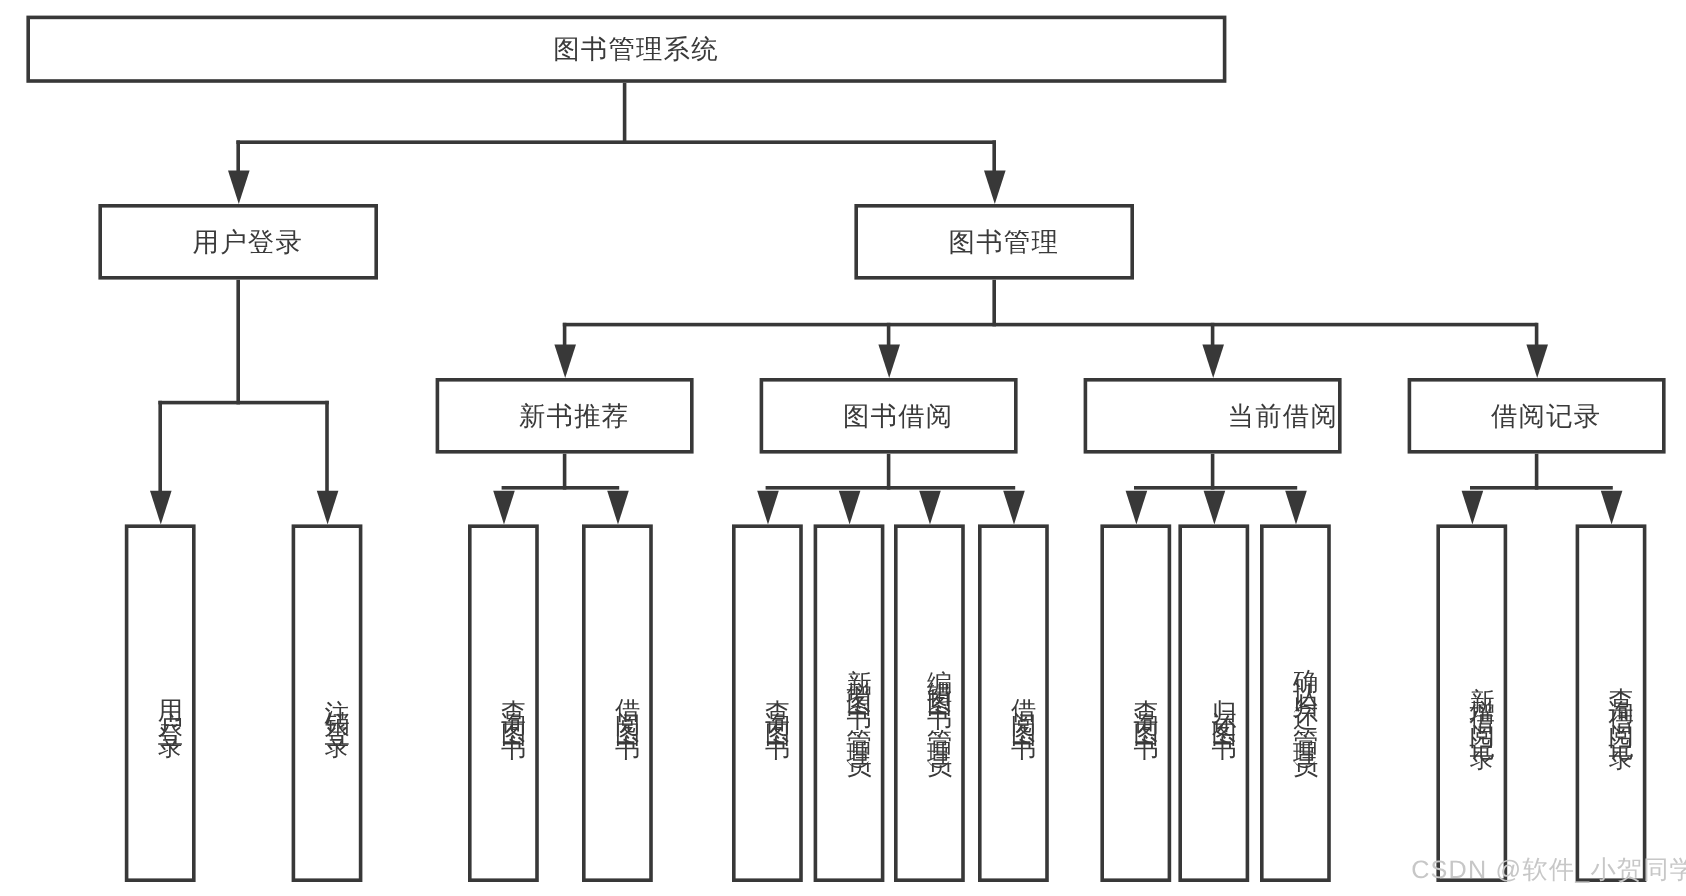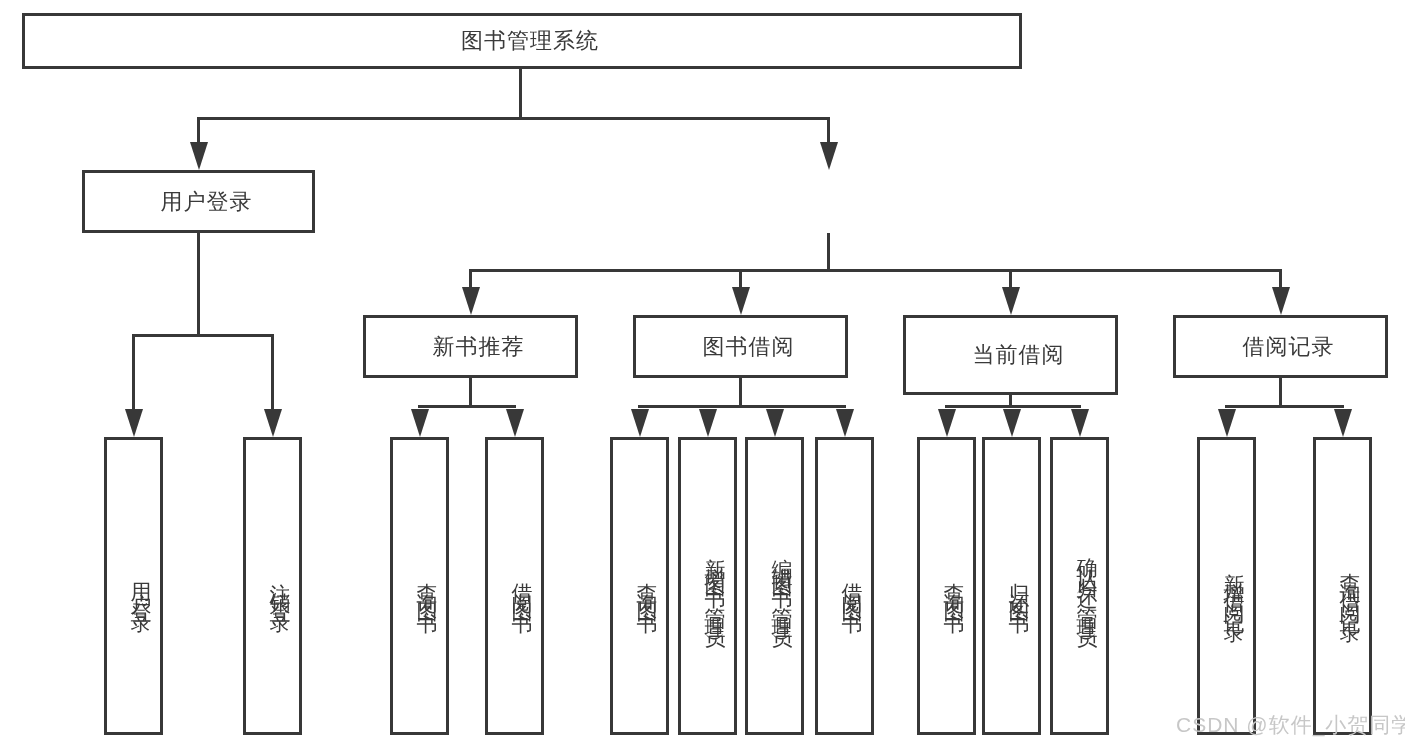--- a/index.html
+++ b/index.html
@@ -69,20 +69,23 @@
   <div class="vl" style="left:519px; top:69px; height:51px;"></div>
   <div class="hl" style="left:197px; top:117px; width:633px;"></div>
   <div class="vl" style="left:197px; top:117px; height:28px;"></div>
   <div class="vl" style="left:827px; top:117px; height:28px;"></div>
   <div class="ar" style="left:190px; top:142px;"></div>
   <div class="ar" style="left:820px; top:142px;"></div>
 
   <div class="node h" style="left:82px; top:170px; width:233px; height:63px;">
     <span>用户登录</span>
   </div>
+  <div class="node h" style="left:712px; top:170px; width:233px; height:63px;">
+    <span>图书管理</span>
+  </div>
 
   <div class="vl" style="left:197px; top:233px; height:104px;"></div>
   <div class="hl" style="left:132px; top:334px; width:142px;"></div>
   <div class="vl" style="left:132px; top:334px; height:77px;"></div>
   <div class="vl" style="left:271px; top:334px; height:77px;"></div>
   <div class="ar" style="left:125px; top:409px;"></div>
   <div class="ar" style="left:264px; top:409px;"></div>
 
   <div class="vl" style="left:827px; top:233px; height:39px;"></div>
   <div class="hl" style="left:469px; top:269px; width:812px;"></div>
@@ -94,21 +97,21 @@
   <div class="ar" style="left:732px; top:287px;"></div>
   <div class="ar" style="left:1002px; top:287px;"></div>
   <div class="ar" style="left:1272px; top:287px;"></div>
 
   <div class="node h" style="left:633px; top:315px; width:215px; height:63px;">
     <span>图书借阅</span>
   </div>
   <div class="node h" style="left:363px; top:315px; width:215px; height:63px;">
     <span>新书推荐</span>
   </div>
-  <div class="node h" style="left:903px; top:315px; width:215px; height:80px;">
+  <div class="node h" style="left:903px; top:315px; width:215px; height:63px;justify-content:flex-end;">
     <span>当前借阅</span>
   </div>
   <div class="node h" style="left:1173px; top:315px; width:215px; height:63px;">
     <span>借阅记录</span>
   </div>
 
   <div class="vl" style="left:469px; top:378px; height:30px;"></div>
   <div class="hl" style="left:418px; top:405px; width:98px;"></div>
   <div class="ar" style="left:411px; top:409px;"></div>
   <div class="ar" style="left:506px; top:409px;"></div>

